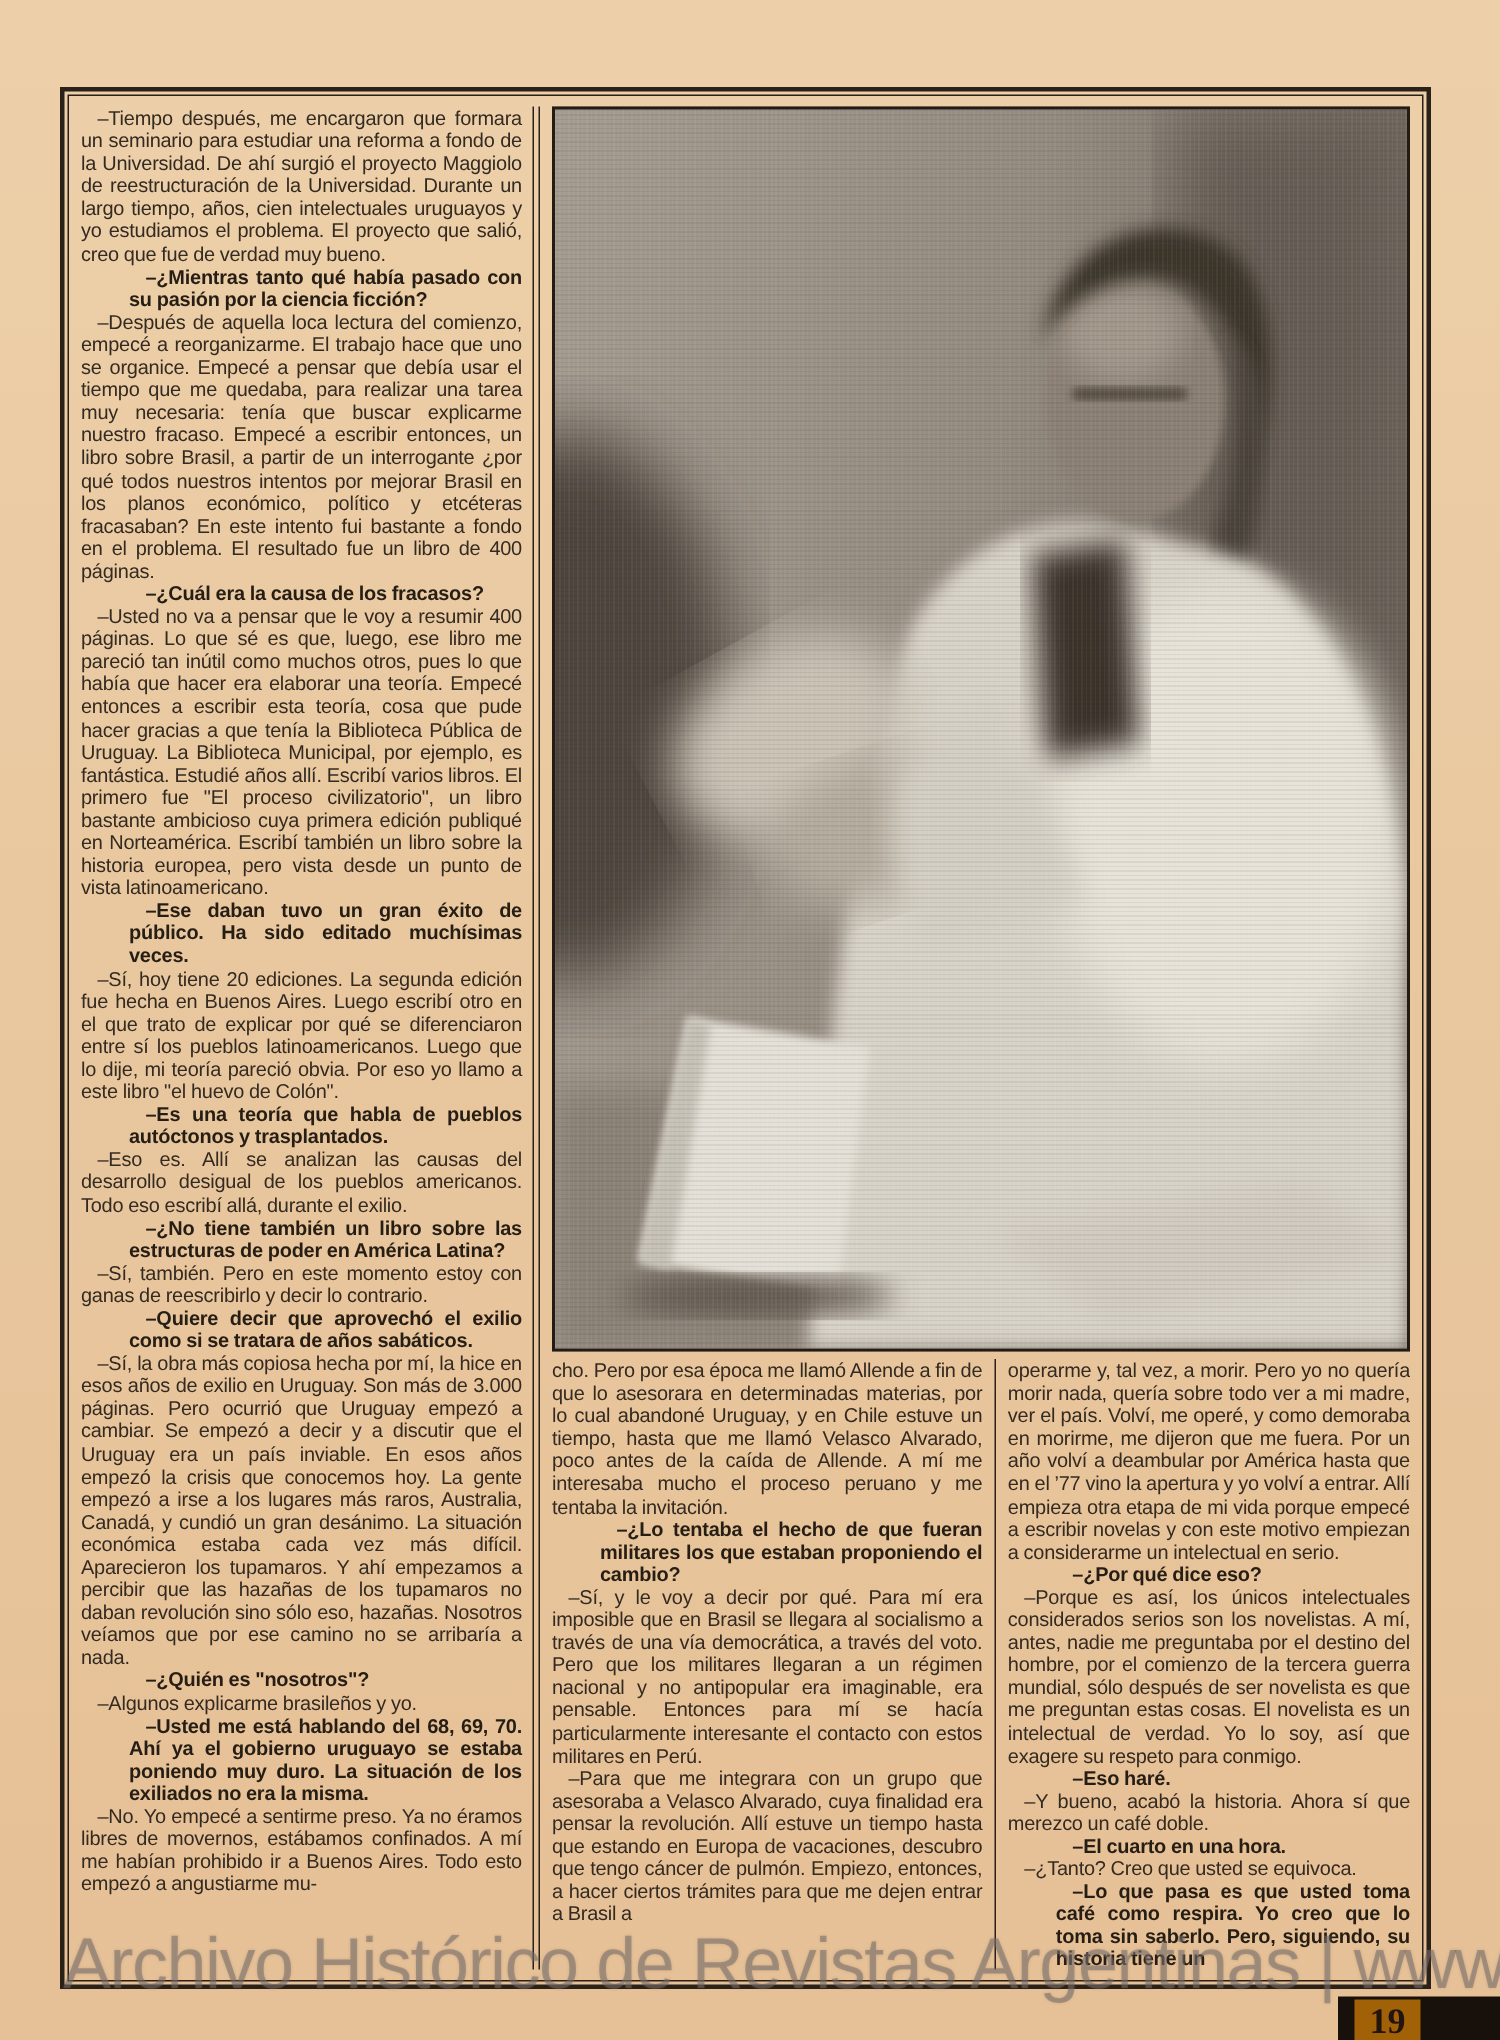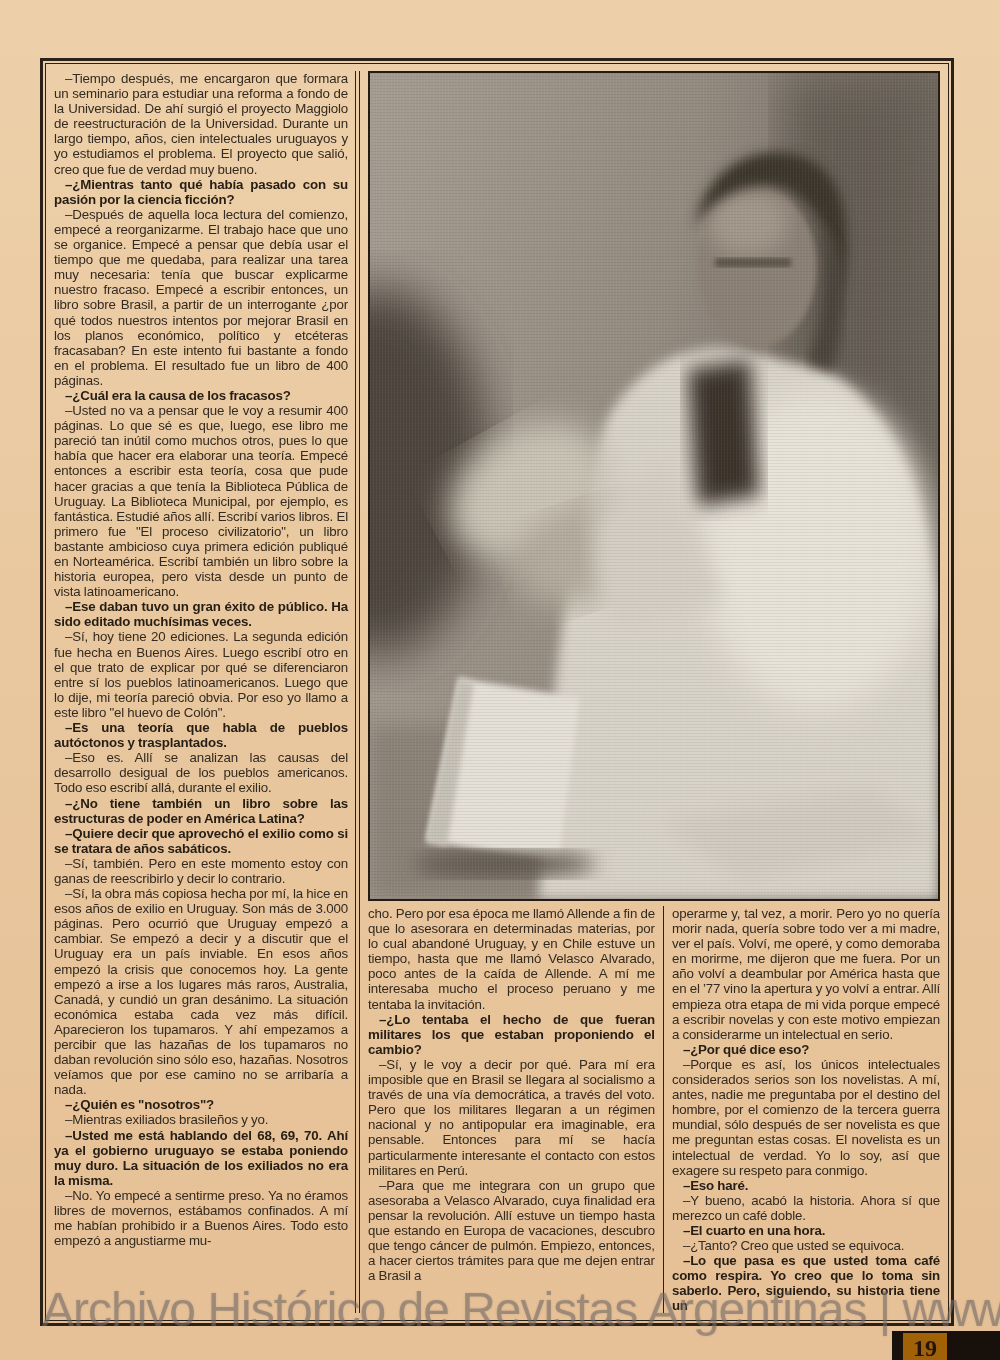--- a/index.html
+++ b/index.html
@@ -38,21 +38,21 @@
       repeating-linear-gradient(0deg, rgba(40,30,20,.07) 0 1px, transparent 1px 3px),
       repeating-linear-gradient(90deg, rgba(255,250,240,.05) 0 1px, transparent 1px 3px);
   }
   .photo svg{display:block;width:100%;height:100%;}
   .bottom-row{flex:1;display:flex;min-height:0;}
   .col-mid{flex:1.07;padding-right:8px;border-right:1px solid #2a2118;}
   .col-right{flex:1;padding-left:8px;}
   
   .para{margin:0;text-align:justify;text-indent:11px;word-spacing:-0.3px;letter-spacing:-0.15px;}
   .para.cont{text-indent:0;}
-  .para.q{font-weight:bold;color:#261e15;}
+  .para.q{font-weight:bold;color:#261e15;margin-left:32px;}
   
   .watermark{
     position:absolute;left:42px;top:1282px;z-index:6;white-space:nowrap;
     font-size:48px;letter-spacing:-1px;color:rgba(115,106,104,0.52);
     text-shadow:0 0 2px rgba(115,106,104,0.25);
     pointer-events:none;
   }
   
   .corner-band{
     position:absolute;right:0;bottom:0;width:108px;height:29px;
@@ -79,25 +79,25 @@
           <p class="para">–Tiempo después, me encargaron que formara un seminario para estudiar una reforma a fondo de la Universidad. De ahí surgió el proyecto Maggiolo de reestructuración de la Universidad. Durante un largo tiempo, años, cien intelectuales uruguayos y yo estudiamos el problema. El proyecto que salió, creo que fue de verdad muy bueno.</p>
           <p class="para q">–¿Mientras tanto qué había pasado con su pasión por la ciencia ficción?</p>
           <p class="para">–Después de aquella loca lectura del comienzo, empecé a reorganizarme. El trabajo hace que uno se organice. Empecé a pensar que debía usar el tiempo que me quedaba, para realizar una tarea muy necesaria: tenía que buscar explicarme nuestro fracaso. Empecé a escribir entonces, un libro sobre Brasil, a partir de un interrogante ¿por qué todos nuestros intentos por mejorar Brasil en los planos económico, político y etcéteras fracasaban? En este intento fui bastante a fondo en el problema. El resultado fue un libro de 400 páginas.</p>
           <p class="para q">–¿Cuál era la causa de los fracasos?</p>
           <p class="para">–Usted no va a pensar que le voy a resumir 400 páginas. Lo que sé es que, luego, ese libro me pareció tan inútil como muchos otros, pues lo que había que hacer era elaborar una teoría. Empecé entonces a escribir esta teoría, cosa que pude hacer gracias a que tenía la Biblioteca Pública de Uruguay. La Biblioteca Municipal, por ejemplo, es fantástica. Estudié años allí. Escribí varios libros. El primero fue "El proceso civilizatorio", un libro bastante ambicioso cuya primera edición publiqué en Norteamérica. Escribí también un libro sobre la historia europea, pero vista desde un punto de vista latinoamericano.</p>
           <p class="para q">–Ese daban tuvo un gran éxito de público. Ha sido editado muchísimas veces.</p>
           <p class="para">–Sí, hoy tiene 20 ediciones. La segunda edición fue hecha en Buenos Aires. Luego escribí otro en el que trato de explicar por qué se diferenciaron entre sí los pueblos latinoamericanos. Luego que lo dije, mi teoría pareció obvia. Por eso yo llamo a este libro "el huevo de Colón".</p>
           <p class="para q">–Es una teoría que habla de pueblos autóctonos y trasplantados.</p>
           <p class="para">–Eso es. Allí se analizan las causas del desarrollo desigual de los pueblos americanos. Todo eso escribí allá, durante el exilio.</p>
           <p class="para q">–¿No tiene también un libro sobre las estructuras de poder en América Latina?</p>
+          <p class="para">–Sí, también. Pero en este momento estoy con ganas de reescribirlo y decir lo contrario.</p>
           <p class="para q">–Quiere decir que aprovechó el exilio como si se tratara de años sabáticos.</p>
-          <p class="para">–Sí, también. Pero en este momento estoy con ganas de reescribirlo y decir lo contrario.</p>
           <p class="para">–Sí, la obra más copiosa hecha por mí, la hice en esos años de exilio en Uruguay. Son más de 3.000 páginas. Pero ocurrió que Uruguay empezó a cambiar. Se empezó a decir y a discutir que el Uruguay era un país inviable. En esos años empezó la crisis que conocemos hoy. La gente empezó a irse a los lugares más raros, Australia, Canadá, y cundió un gran desánimo. La situación económica estaba cada vez más difícil. Aparecieron los tupamaros. Y ahí empezamos a percibir que las hazañas de los tupamaros no daban revolución sino sólo eso, hazañas. Nosotros veíamos que por ese camino no se arribaría a nada.</p>
           <p class="para q">–¿Quién es "nosotros"?</p>
-          <p class="para">–Mientras exiliados brasileños y yo.</p>
+          <p class="para">–Algunos explicarme brasileños y yo.</p>
           <p class="para q">–Usted me está hablando del 68, 69, 70. Ahí ya el gobierno uruguayo se estaba poniendo muy duro. La situación de los exiliados no era la misma.</p>
           <p class="para">–No. Yo empecé a sentirme preso. Ya no éramos libres de movernos, estábamos confinados. A mí me habían prohibido ir a Buenos Aires. Todo esto empezó a angustiarme mu-</p>
         </div>
 
       <div class="right-region">
 
         <div class="photo">
           <svg viewBox="0 0 590 830" preserveAspectRatio="none" aria-hidden="true">
             <defs>
               <filter id="b3">

